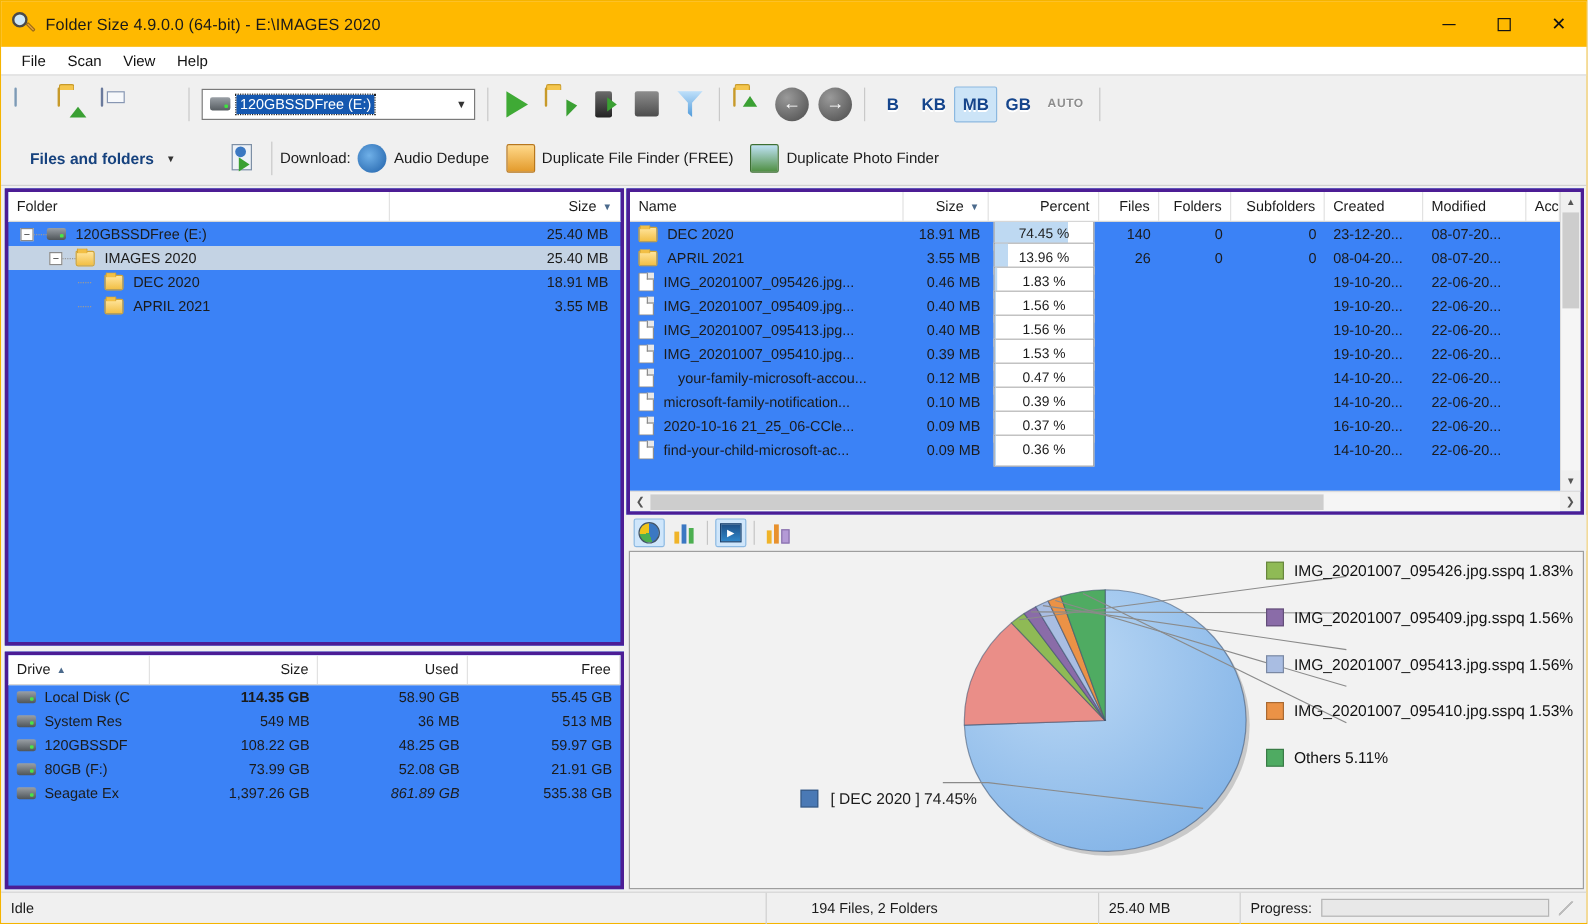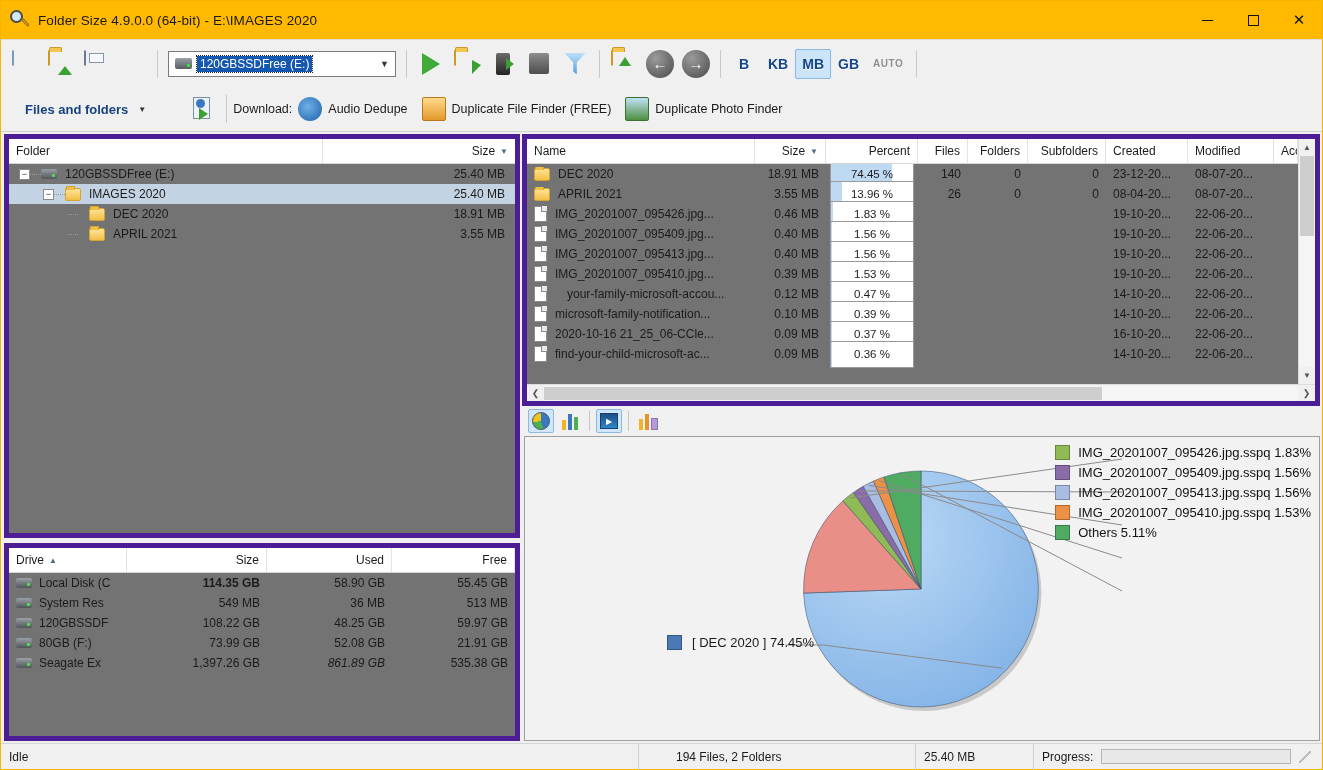--- a/index.html
+++ b/index.html
@@ -103,21 +103,21 @@
   .ff-caret { margin-left:10px; font-size:8px; color:#333; }
   .dl-label { font-size:12.5px; color:#1b1b1b; margin-right:6px; }
   .dl-item { display:flex; align-items:center; gap:6px; margin-right:14px; font-size:12.5px; }
   .dl-ico { width:24px; height:24px; border-radius:2px; flex:0 0 24px; position:relative; }
 
   
   .main { flex:1 1 auto; display:flex; min-height:0; background:#f0f0f0; padding:0 0 0 0; }
   .left-col { width:521px; flex:0 0 521px; display:flex; flex-direction:column; }
   .right-col { flex:1 1 auto; display:flex; flex-direction:column; min-width:0; }
 
-  .panel { background:#737373; border:5px solid #4c1d95; }
+  .panel { background:#3b82f6; border:3px solid #4c1d95; }
   .tree-panel { margin:2px 2px 2px 3px; flex:1 1 auto; min-height:0; display:flex; flex-direction:column; }
   .drive-panel { margin:3px 2px 2px 3px; height:198px; flex:0 0 198px; display:flex; flex-direction:column; }
 
   .hdr { display:flex; height:25px; flex:0 0 25px; background:#fff;
          border-bottom:1px solid #d6d6d6; font-size:12px; color:#1b1b1b; }
   .hdr .hc { display:flex; align-items:center; padding:0 7px; border-right:1px solid #e2e2e2;
              white-space:nowrap; overflow:hidden; }
   .hdr .hc.r { justify-content:flex-end; }
   .sort-asc, .sort-desc { margin-left:5px; font-size:8px; color:#4b6a8c; }
 
@@ -172,21 +172,21 @@
   
   .chart-tools { height:30px; flex:0 0 30px; display:flex; align-items:center; gap:3px;
                  padding:0 6px; background:#f0f0f0; }
   .ct-btn { width:26px; height:24px; display:flex; align-items:center; justify-content:center;
             border:1px solid transparent; border-radius:2px; }
   .ct-btn.sel { background:#cfe6fb; border-color:#8cb9e2; }
   .ct-sep { width:1px; height:20px; background:#c5c5c5; margin:0 3px; }
 
   .chart-panel { flex:1 1 auto; margin:0 2px 2px 2px; background:#f2f2f2; border:1px solid #9e9e9e;
                  position:relative; overflow:hidden; min-height:0; }
-  .legend { position:absolute; right:8px; top:8px; display:flex; flex-direction:column; gap:5px; }
+  .legend { position:absolute; right:8px; top:8px; display:flex; flex-direction:column; gap:24px; }
   .lg-row { display:flex; align-items:center; gap:8px; font-size:13px; color:#111; }
   .lg-sw { width:15px; height:15px; flex:0 0 15px; border:1px solid rgba(0,0,0,0.28); }
   .pie-label { position:absolute; display:flex; align-items:center; gap:10px; font-size:13px; }
 
   
   .statusbar { height:26px; flex:0 0 26px; background:#f0f0f0; display:flex; align-items:center;
                border-top:1px solid #d5d5d5; font-size:12px; }
   .sb-cell { padding:0 8px; height:26px; display:flex; align-items:center;
              border-right:1px solid #d0d0d0; }
   .progress-track { width:190px; height:15px; background:#e8e8e8; border:1px solid #b4b4b4; }
@@ -211,20 +211,26 @@
         </div>
       <div class="win-btn">
           <div class="gl-max"></div>
         </div>
       <div class="win-btn close">
           <span class="gl-close">✕</span>
         </div>
     </div>
   </div>
 
+  <div class="menubar">
+    <div class="mi">File</div>
+    <div class="mi">Scan</div>
+    <div class="mi">View</div>
+    <div class="mi">Help</div>
+  </div>
 
   <div class="toolbar1">
     <div class="tb-btn">
         <span class="ico"><span class="ico-page"></span></span>
       </div>
     <div class="tb-btn">
         <span class="ico"><span class="ico-folder"></span><span class="ico-arrow-g" style="transform:rotate(180deg);right:2px;bottom:2px;"></span></span>
       </div>
     <div class="tb-btn">
         <span class="ico"><span class="ico-disk"></span></span>

